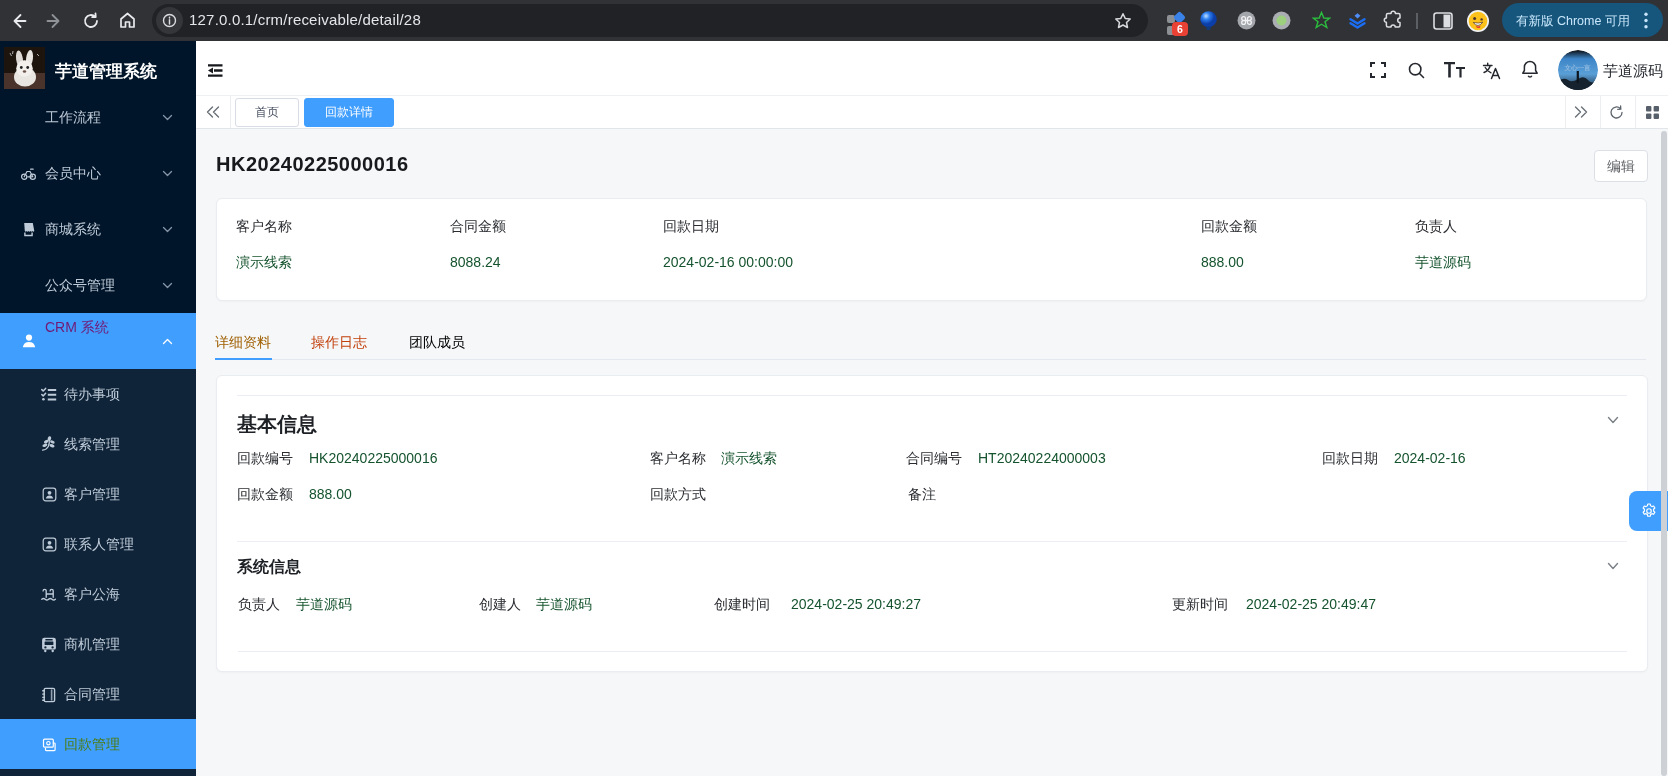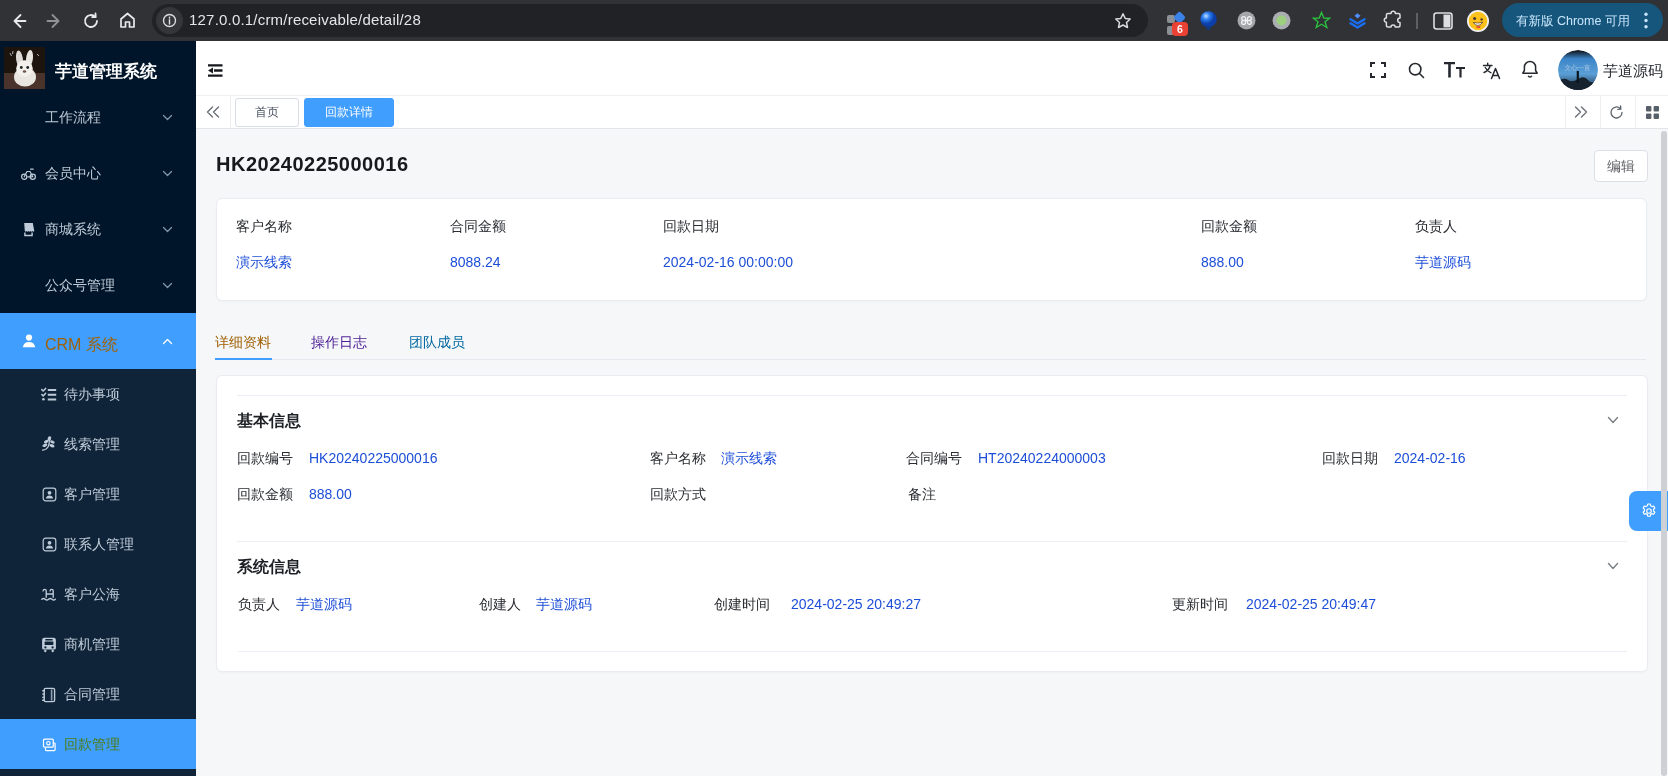--- a/index.html
+++ b/index.html
@@ -1,21 +1,21 @@
 <!DOCTYPE html>
 <html><head>
 <meta charset="utf-8">
 <style>
   html,body{margin:0;padding:0;}
   body{width:1668px;height:776px;overflow:hidden;font-family:"Liberation Sans",sans-serif;
        -webkit-font-smoothing:antialiased;}
   .a{position:absolute;}
   #page{position:relative;width:1668px;height:776px;background:#f5f7f9;}
   .lbl{font-size:14px;color:#2a2c31;}
-  .val{font-size:14px;color:#1d4ed8;}
+  .val{font-size:14px;color:#14532d;}
   .mtxt{font-size:14px;color:#bfcbd9;}
   svg{display:block;}
 </style>
 </head>
 <body>
 <div id="page">
 
   
   <div class="a" id="chrome" style="left:0;top:0;width:1668px;height:41px;background:#313236;"></div>
   
@@ -148,21 +148,21 @@
   <svg class="a" style="left:162px;top:280px" width="11" height="11" viewBox="0 0 11 11">
       <path d="M1.5 3.5 L5.5 7.5 L9.5 3.5" stroke="#8594a7" stroke-width="1.3" fill="none" stroke-linecap="round" stroke-linejoin="round"></path>
     </svg>
 
   
   <div class="a" style="left:0;top:313px;width:196px;height:56px;background:#409eff;"></div>
   <svg class="a" style="left:22px;top:334px" width="14" height="14" viewBox="0 0 14 14">
       <circle cx="7" cy="3.6" r="3.1" fill="#fff"></circle>
       <path d="M.8 13.2 a6.3 6.3 0 0 1 12.4 0 Z" fill="#fff"></path>
     </svg>
-  <div class="a" style="left:45px;top:335px;font-size:16px;color:#a16207;">CRM 系统</div>
+  <div class="a" style="left:45px;top:319px;font-size:14px;color:#701a75;">CRM 系统</div>
   <svg class="a" style="left:162px;top:336px" width="11" height="11" viewBox="0 0 11 11">
       <path d="M1.5 7.5 L5.5 3.5 L9.5 7.5" stroke="#fff" stroke-width="1.3" fill="none" stroke-linecap="round" stroke-linejoin="round"></path>
     </svg>
 
   
   <svg class="a" style="left:41px;top:387px" width="16" height="15" viewBox="0 0 16 15">
       <path d="M.8 2.6 l1.4 1.4 2.4 -2.6 M.8 7.5 l1.4 1.4 2.4 -2.6" stroke="#bfcbd9" stroke-width="1.5" fill="none" stroke-linecap="round" stroke-linejoin="round"></path>
       <circle cx="2.4" cy="12.2" r="1.3" fill="#bfcbd9"></circle>
       <path d="M6.8 2.9 h8.4 M6.8 7.8 h8.4 M6.8 12.4 h8.4" stroke="#bfcbd9" stroke-width="2"></path>
     </svg>
@@ -312,29 +312,29 @@
   <div class="a lbl" style="left:1201px;top:218px;">回款金额</div>
   <div class="a lbl" style="left:1415px;top:218px;">负责人</div>
   <div class="a val" style="left:236px;top:254px;">演示线索</div>
   <div class="a val" style="left:450px;top:254px;">8088.24</div>
   <div class="a val" style="left:663px;top:254px;">2024-02-16 00:00:00</div>
   <div class="a val" style="left:1201px;top:254px;">888.00</div>
   <div class="a val" style="left:1415px;top:254px;">芋道源码</div>
 
   
   <div class="a" style="left:215px;top:334px;font-size:14px;color:#a16207;">详细资料</div>
-  <div class="a" style="left:311px;top:334px;font-size:14px;color:#4c1d95;">操作日志</div>
-  <div class="a" style="left:409px;top:334px;font-size:14px;color:#0369a1;">团队成员</div>
+  <div class="a" style="left:311px;top:334px;font-size:14px;color:#c2410c;">操作日志</div>
+  <div class="a" style="left:409px;top:334px;font-size:14px;color:#000000;">团队成员</div>
   <div class="a" style="left:215px;top:359px;width:1431px;height:1px;background:#e4e7ed;"></div>
   <div class="a" style="left:215px;top:358px;width:57px;height:2px;background:#409eff;"></div>
 
   
   <div class="a" style="left:216px;top:375px;width:1432px;height:297px;background:#fff;border:1px solid #e9ecf0;border-radius:6px;box-sizing:border-box;box-shadow:0 1px 2px rgba(0,0,0,.03);"></div>
   <div class="a" style="left:237px;top:395px;width:1390px;height:1px;background:#ebeef5;"></div>
-  <div class="a" style="left:237px;top:411px;font-size:16px;font-weight:700;color:#1d2025;">基本信息</div>
+  <div class="a" style="left:237px;top:411px;font-size:20px;font-weight:700;color:#1d2025;">基本信息</div>
   <svg class="a" style="left:1607px;top:416px" width="12" height="9" viewBox="0 0 12 9">
       <path d="M1.5 1.5 L6 6.5 L10.5 1.5" stroke="#7b8087" stroke-width="1.4" fill="none" stroke-linecap="round" stroke-linejoin="round"></path>
     </svg>
 
   <div class="a lbl" style="left:237px;top:450px;">回款编号</div><div class="a val" style="left:309px;top:450px;">HK20240225000016</div>
   <div class="a lbl" style="left:650px;top:450px;">客户名称</div><div class="a val" style="left:721px;top:450px;">演示线索</div>
   <div class="a lbl" style="left:906px;top:450px;">合同编号</div><div class="a val" style="left:978px;top:450px;">HT20240224000003</div>
   <div class="a lbl" style="left:1322px;top:450px;">回款日期</div><div class="a val" style="left:1394px;top:450px;text-align:right;">2024-02-16</div>
 
   <div class="a lbl" style="left:237px;top:486px;">回款金额</div><div class="a val" style="left:309px;top:486px;">888.00</div>

